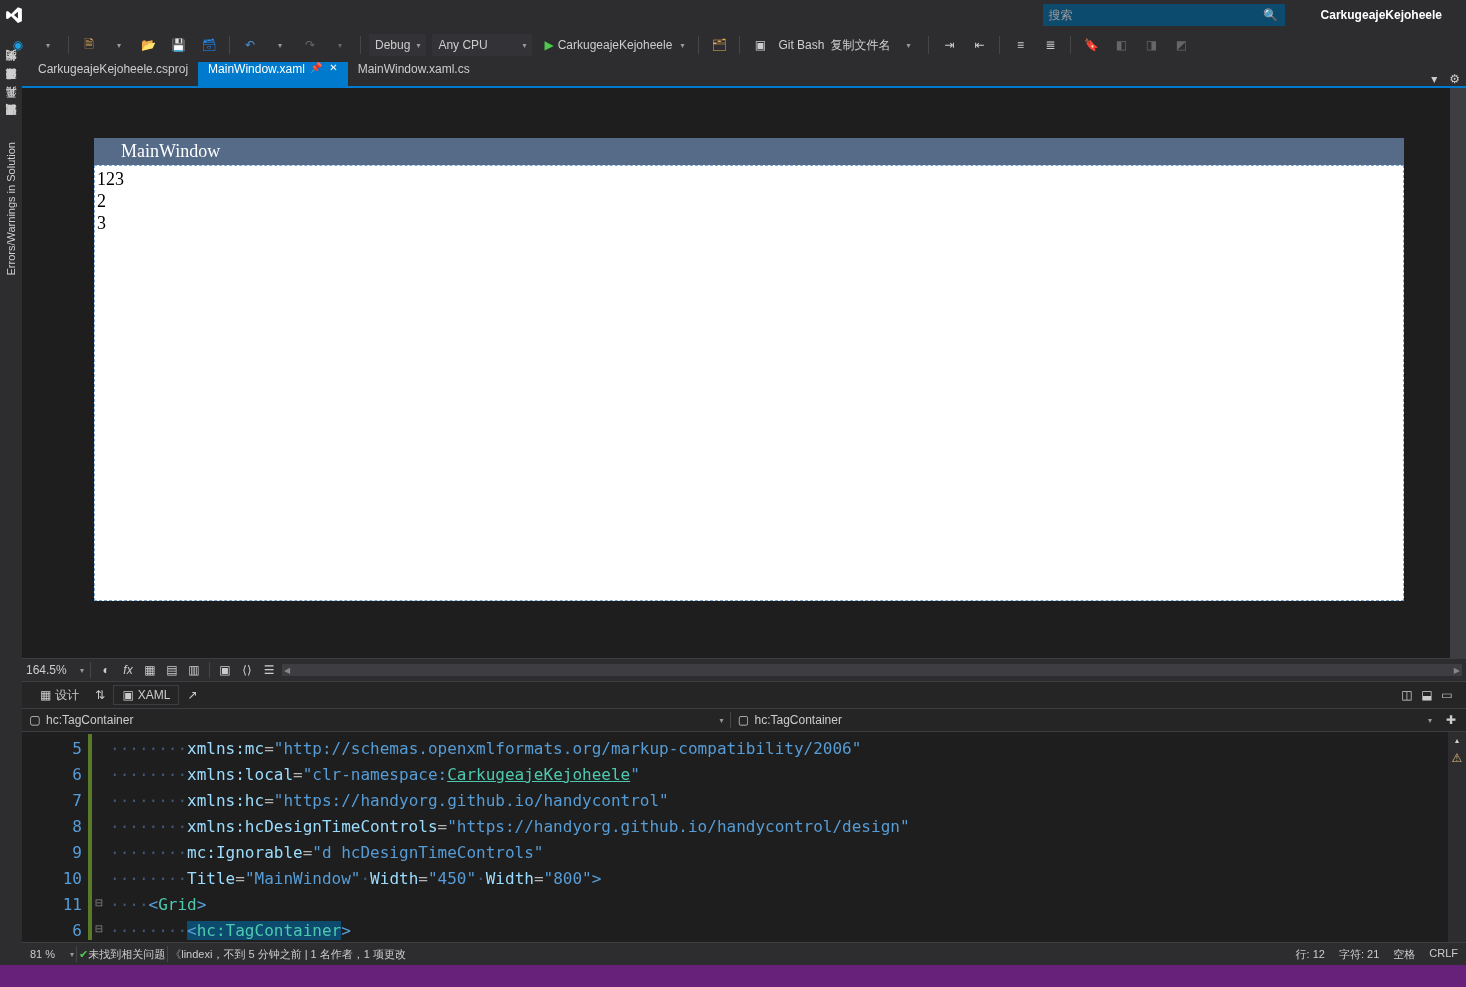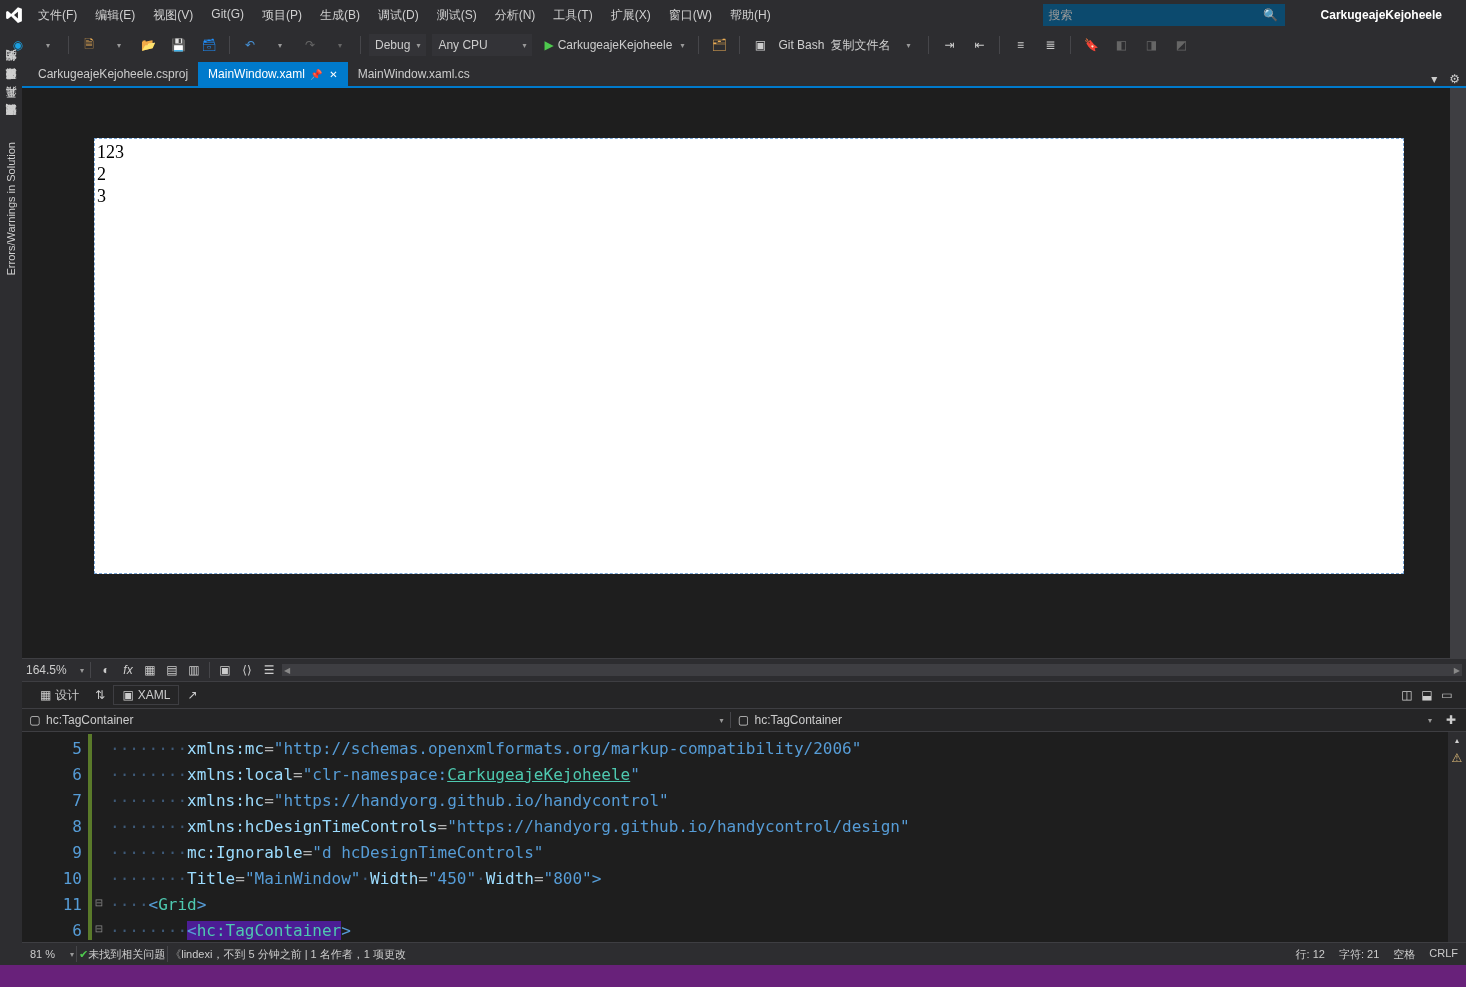--- a/index.html
+++ b/index.html
@@ -16,21 +16,21 @@
 .tb-sep{width:1px;height:18px;background:#46464a;margin:0 2px}
 .combo{background:#333337;height:22px;display:flex;align-items:center;padding:0 6px;color:#ccc;gap:6px}
 .combo .tri{font-size:8px;color:#999}
 .run-btn{display:flex;align-items:center;gap:4px;color:#ccc;padding:0 6px;height:22px}
 .run-btn .tri-run{color:#4ec94e}
 .body-row{display:flex;height:calc(100% - 30px - 30px - 22px)}
 .left-rail{width:22px;background:#2d2d30;display:flex;flex-direction:column;align-items:center;padding-top:6px;gap:10px}
 .rail-label{writing-mode:vertical-rl;transform:rotate(180deg);font-size:11px;color:#d0d0d0;padding:4px 0;white-space:nowrap}
 .main-col{flex:1;display:flex;flex-direction:column;min-width:0}
 .tabs{height:26px;display:flex;align-items:flex-end;background:#2d2d30;padding-left:6px;overflow:hidden}
-.tab{height:24px;display:flex;align-items:center;padding:0 10px;color:#ccc;font-size:12px;gap:6px;position:relative}
+.tab{height:24px;display:flex;padding:0 10px;color:#ccc;font-size:12px;gap:6px;position:relative}
 .tab.active{background:#007acc;color:#fff}
 .tab.active .pin,.tab.active .close{color:#fff}
 .tab .pin,.tab .close{font-size:10px;color:#aaa}
 .tabs .tab-filler{flex:1}
 .tabs .tab-icon{margin-left:auto;padding:0 6px;color:#ccc}
 .blue-line{height:2px;background:#007acc}
 .designer-area{flex:1;background:#1e1e1e;display:flex;position:relative;min-height:0}
 .designer-area .right-scroll{width:16px;background:#3e3e42;position:absolute;right:0;top:0;bottom:0}
 .preview-wrap{flex:1;display:flex;flex-direction:column;align-items:center;padding-top:50px;overflow:hidden}
 .preview{width:1310px;margin-left:10px}
@@ -62,51 +62,36 @@
 .fold-bar{width:14px;background:#1e1e1e;display:flex;flex-direction:column;align-items:center;padding-top:6px;color:#888;font-size:10px}
 .fold-bar .fold{height:26px;line-height:26px}
 .code{flex:1;padding:4px 0 0 4px;font-family:Consolas,monospace;font-size:16px;line-height:26px;white-space:pre;color:#d4d4d4;overflow:hidden}
 .code .dots{color:#3e5a78}
 .code .attr{color:#9cdcfe}
 .code .op{color:#b4b4b4}
 .code .str{color:#569cd6}
 .code .link{color:#4ec9b0;text-decoration:underline}
 .code .tag{color:#569cd6}
 .code .elem{color:#4ec9b0}
-.code .sel{background:#4c1d95}
+.code .sel{background:#0c4a6e}
 .bottom-info{height:22px;background:#2d2d30;display:flex;align-items:center;padding:0 8px;color:#ccc;font-size:11px;border-top:1px solid #3e3e42}
 .bottom-info .pct{min-width:40px}
 .bottom-info .ok{color:#4ec94e}
 .status-bar{height:22px;background:#68217a;color:#fff;display:flex;align-items:center;padding:0 8px;font-size:11px;gap:14px}
 svg{display:block}
 </style>
 </head>
 <body>
 
 <div class="title-bar">
   <span class="vs-logo">
     <svg width="18" height="18" viewBox="0 0 32 32">
         <path d="M23 2l7 3v22l-7 3-12-12-6 5-3-1V10l3-1 6 5L23 2zm0 8l-7 6 7 6V10z"></path>
       </svg>
   </span>
-  <div class="menu">
-    <span class="menu-item">文件(F)</span>
-    <span class="menu-item">编辑(E)</span>
-    <span class="menu-item">视图(V)</span>
-    <span class="menu-item">Git(G)</span>
-    <span class="menu-item">项目(P)</span>
-    <span class="menu-item">生成(B)</span>
-    <span class="menu-item">调试(D)</span>
-    <span class="menu-item">测试(S)</span>
-    <span class="menu-item">分析(N)</span>
-    <span class="menu-item">工具(T)</span>
-    <span class="menu-item">扩展(X)</span>
-    <span class="menu-item">窗口(W)</span>
-    <span class="menu-item">帮助(H)</span>
-  </div>
   <div class="search-box">
     <span>搜索</span>
     <span class="mag">🔍</span>
   </div>
   <span class="app-title">CarkugeajeKejoheele</span>
 </div>
 
 <div class="toolbar">
   <span class="tb-btn" style="color:#1ba1e2">◉</span>
   <span class="tb-btn" style="font-size:8px;color:#999">▾</span>
@@ -181,20 +166,21 @@
         </div>
       <div class="tab-filler"></div>
       <span class="tab-icon">▾</span>
       <span class="tab-icon">⚙</span>
     </div>
     <div class="blue-line"></div>
 
     <div class="designer-area">
       <div class="preview-wrap">
         <div class="preview">
+          <div class="preview-title">MainWindow</div>
           <div class="preview-body">
             <div>123</div>
             <div>2</div>
             <div>3</div>
           </div>
         </div>
       </div>
       <div class="right-scroll"></div>
     </div>
 

